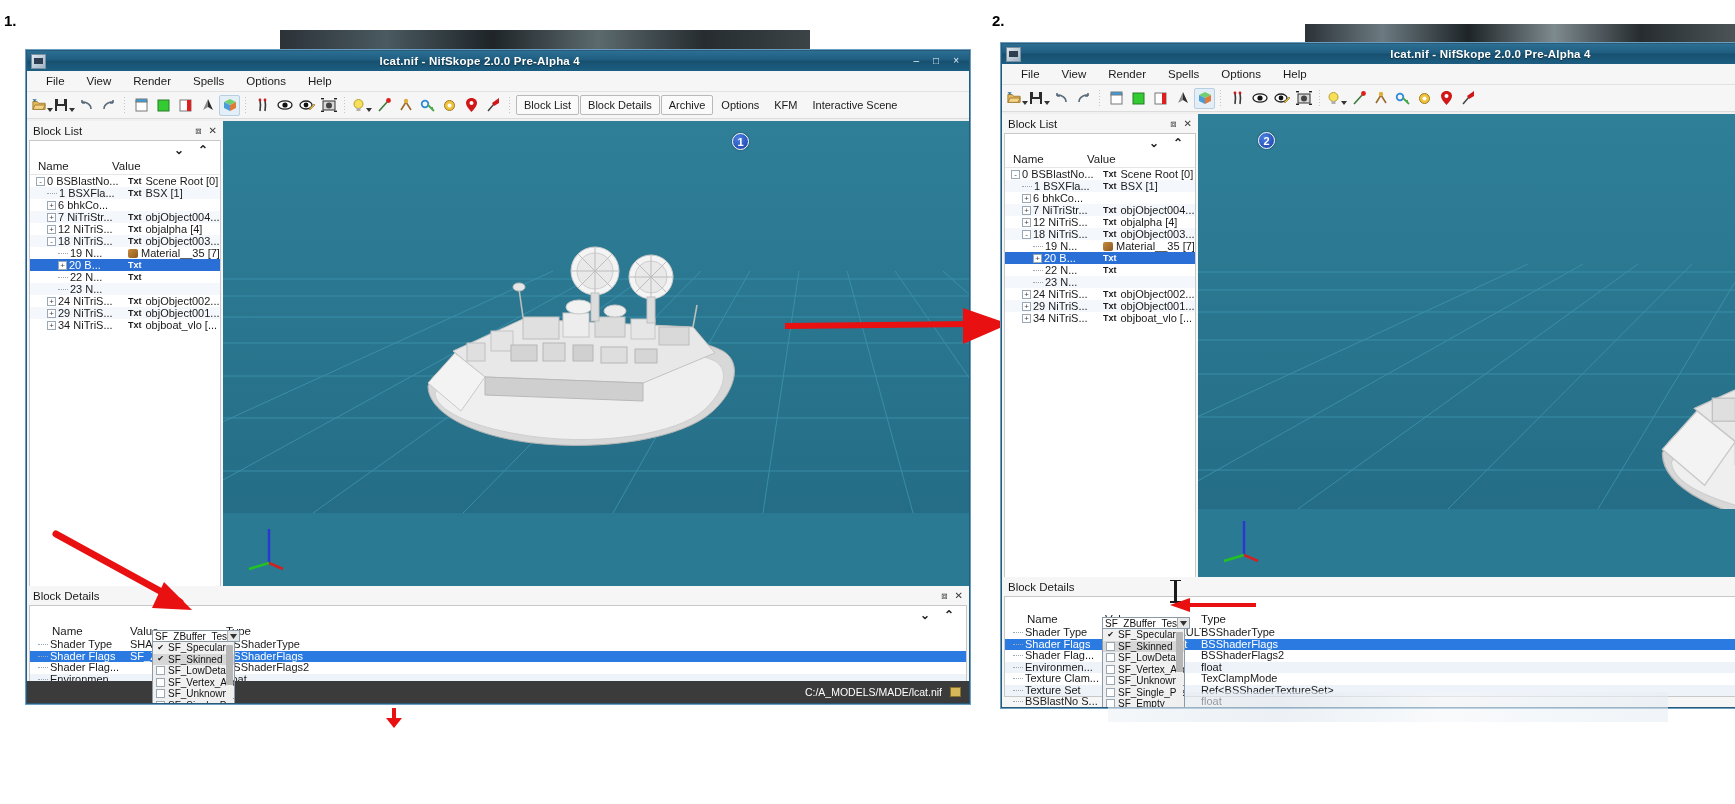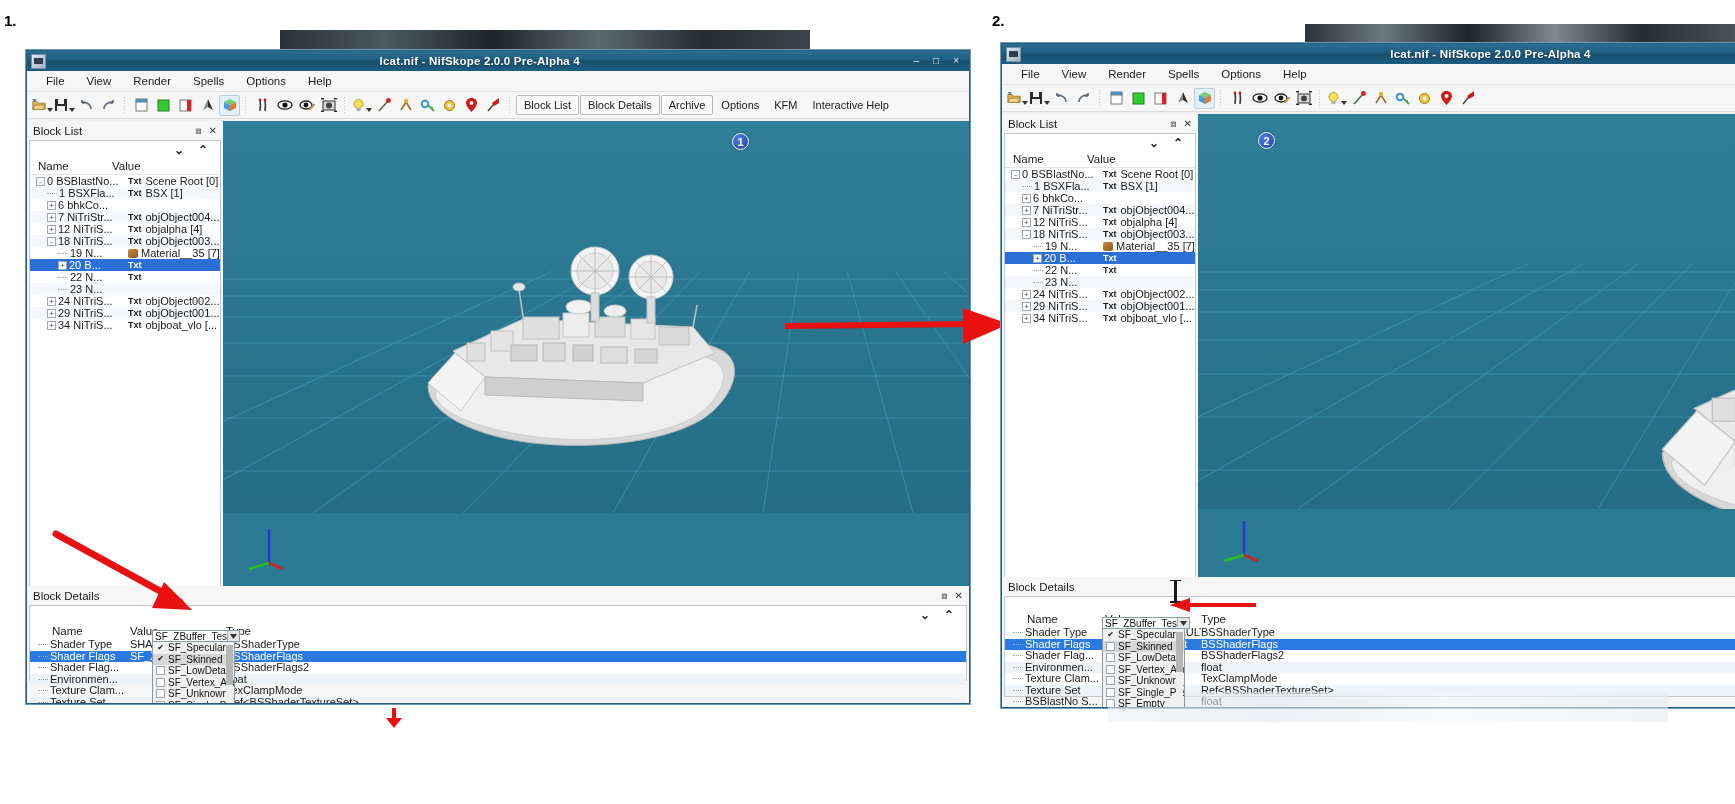--- a/index.html
+++ b/index.html
@@ -333,21 +333,21 @@
             <path d="M2 14 L8 7" stroke="#444" stroke-width="1.5"></path>
             <path d="M6 6 L13 1 L13 6 L8 9z" fill="#d01818"></path>
           </svg>
       </div>
       <div class="tb-sep"></div>
       <div class="tbtxt boxed">Block List</div>
       <div class="tbtxt boxed">Block Details</div>
       <div class="tbtxt boxed">Archive</div>
       <div class="tbtxt">Options</div>
       <div class="tbtxt">KFM</div>
-      <div class="tbtxt">Interactive Help</div>
+      <div class="tbtxt">Interactive Scene</div>
     </div>
 
     <div style="position:absolute; left:0; top:70px; right:0; bottom:0;">
 
       <div style="position:absolute; left:0; top:0; width:196px; bottom:0; background:#f6f6f6;">
         <div class="dock-title">
           <span>Block List</span>
           <span class="dock-btns">
             <span>⧈</span>
             <span>✕</span>
@@ -668,20 +668,24 @@
                 <div class="bd-n">
                   <span class="dashlead"></span>
                   <span>Texture Set</span>
                 </div>
                 <div class="bd-v"></div>
                 <div class="bd-t">Ref&lt;BSShaderTextureSet&gt;</div>
               </div>
             </div>
         </div>
 
+        <div class="statusbar" style="left:0; right:0; bottom:0; height:22px;">
+          <span class="spath">C:/A_MODELS/MADE/lcat.nif</span>
+          <span class="floppy"></span>
+        </div>
       </div>
     </div>
 
     <div class="combo" style="left:125px; top:579px; width:88px;">
       <span class="ctxt">SF_ZBuffer_Test</span>
       <span class="cbtn">
         <svg width="7" height="5" viewBox="0 0 7 5">
             <path d="M0 0 L7 0 L3.5 5 Z" fill="#333"></path>
           </svg>
       </span>

